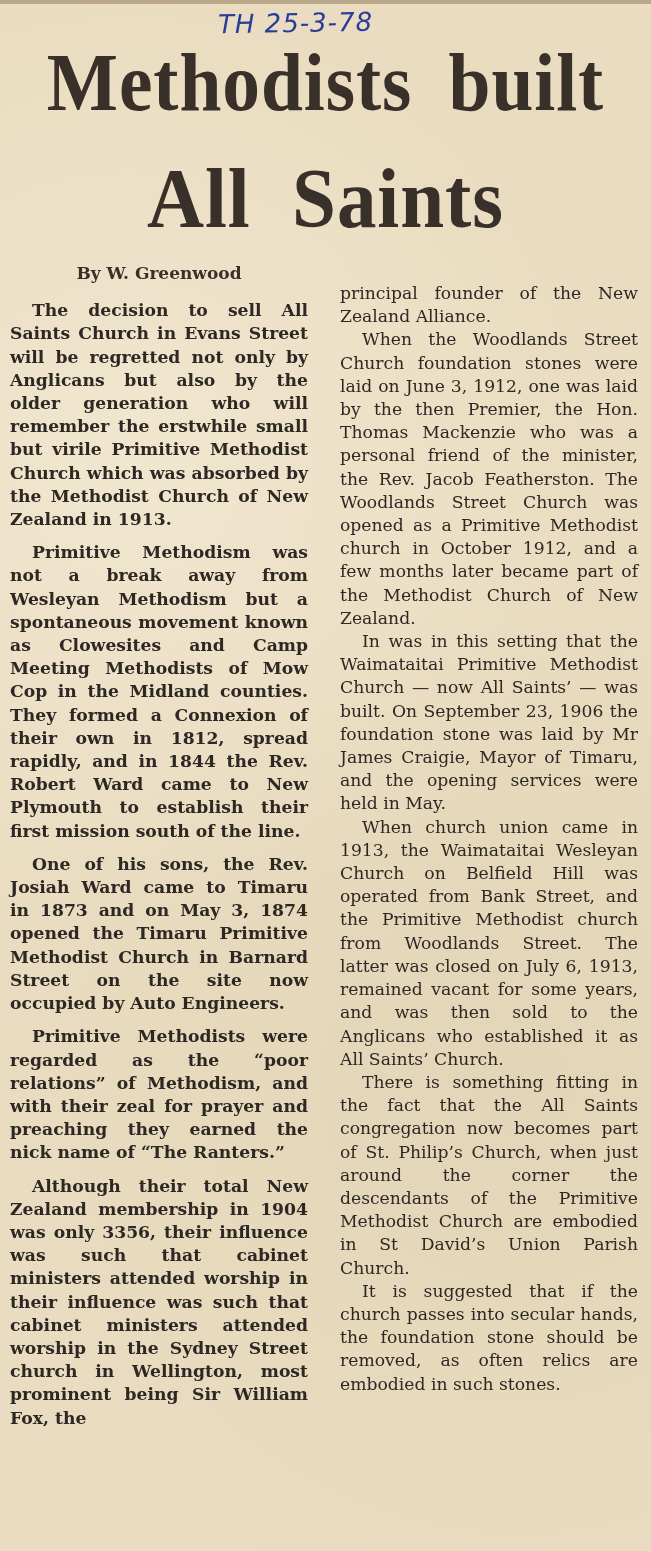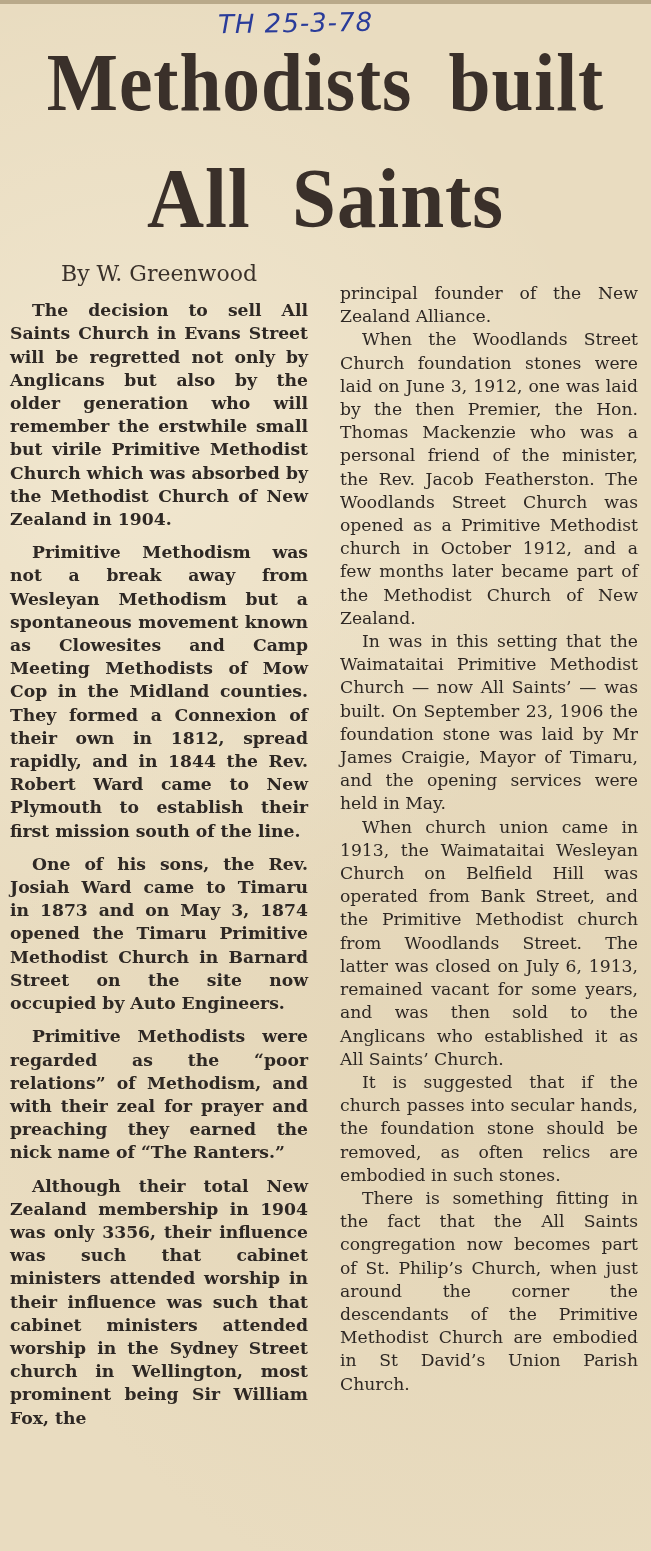--- a/index.html
+++ b/index.html
@@ -48,22 +48,22 @@
     font-family: "DejaVu Serif", serif;
     font-size: 17.2px;
     line-height: 23.2px;
     text-align: justify;
     color: #2e2824;
   }
   .col-left { left: 10px; }
   .col-right { left: 340px; top: 262px; margin-top: 20px; }
   .byline {
     text-align: center;
-    font-weight: normal;
-    font-size: 22px;
+    font-weight: bold;
+    font-size: 17px;
     margin: 0 0 14px 0;
     color: #3a312a;
   }
   .para {
     margin: 0 0 10px 0;
     text-indent: 22px;
   }
   .col-left .para { font-weight: bold; }
   .col-right .para { margin: 0; }
   .col-right .para.continued { text-indent: 0; }
@@ -73,27 +73,27 @@
 
 <div class="top-edge"></div>
 
 <div class="handwritten">TH 25-3-78</div>
 
 <div class="headline line1">Methodists built</div>
 <div class="headline line2">All Saints</div>
 
 <div class="column col-left">
   <p class="byline">By W. Greenwood</p>
-  <p class="para">The decision to sell All Saints Church in Evans Street will be regretted not only by Anglicans but also by the older generation who will remember the erstwhile small but virile Primitive Methodist Church which was absorbed by the Methodist Church of New Zealand in 1904.</p>
+  <p class="para">The decision to sell All Saints Church in Evans Street will be regretted not only by Anglicans but also by the older generation who will remember the erstwhile small but virile Primitive Methodist Church which was absorbed by the Methodist Church of New Zealand in 1913.</p>
   <p class="para">Primitive Methodism was not a break away from Wesleyan Methodism but a spontaneous movement known as Clowesites and Camp Meeting Methodists of Mow Cop in the Midland counties. They formed a Connexion of their own in 1812, spread rapidly, and in 1844 the Rev. Robert Ward came to New Plymouth to establish their first mission south of the line.</p>
   <p class="para">One of his sons, the Rev. Josiah Ward came to Timaru in 1873 and on May 3, 1874 opened the Timaru Primitive Methodist Church in Barnard Street on the site now occupied by Auto Engineers.</p>
   <p class="para">Primitive Methodists were regarded as the “poor relations” of Methodism, and with their zeal for prayer and preaching they earned the nick name of “The Ranters.”</p>
   <p class="para">Although their total New Zealand membership in 1904 was only 3356, their influence was such that cabinet ministers attended worship in their influence was such that cabinet ministers attended worship in the Sydney Street church in Wellington, most prominent being Sir William Fox, the</p>
 </div>
 
 <div class="column col-right">
   <p class="para continued">principal founder of the New Zealand Alliance.</p>
   <p class="para">When the Woodlands Street Church foundation stones were laid on June 3, 1912, one was laid by the then Premier, the Hon. Thomas Mackenzie who was a personal friend of the minister, the Rev. Jacob Featherston. The Woodlands Street Church was opened as a Primitive Methodist church in October 1912, and a few months later became part of the Methodist Church of New Zealand.</p>
   <p class="para">In was in this setting that the Waimataitai Primitive Methodist Church — now All Saints’ — was built. On September 23, 1906 the foundation stone was laid by Mr James Craigie, Mayor of Timaru, and the opening services were held in May.</p>
   <p class="para">When church union came in 1913, the Waimataitai Wesleyan Church on Belfield Hill was operated from Bank Street, and the Primitive Methodist church from Woodlands Street. The latter was closed on July 6, 1913, remained vacant for some years, and was then sold to the Anglicans who established it as All Saints’ Church.</p>
+  <p class="para">There is something fitting in the fact that the All Saints congregation now becomes part of St. Philip’s Church, when just around the corner the descendants of the Primitive Methodist Church are embodied in St David’s Union Parish Church.</p>
   <p class="para">It is suggested that if the church passes into secular hands, the foundation stone should be removed, as often relics are embodied in such stones.</p>
-  <p class="para">There is something fitting in the fact that the All Saints congregation now becomes part of St. Philip’s Church, when just around the corner the descendants of the Primitive Methodist Church are embodied in St David’s Union Parish Church.</p>
 </div>
 
 </body></html>

